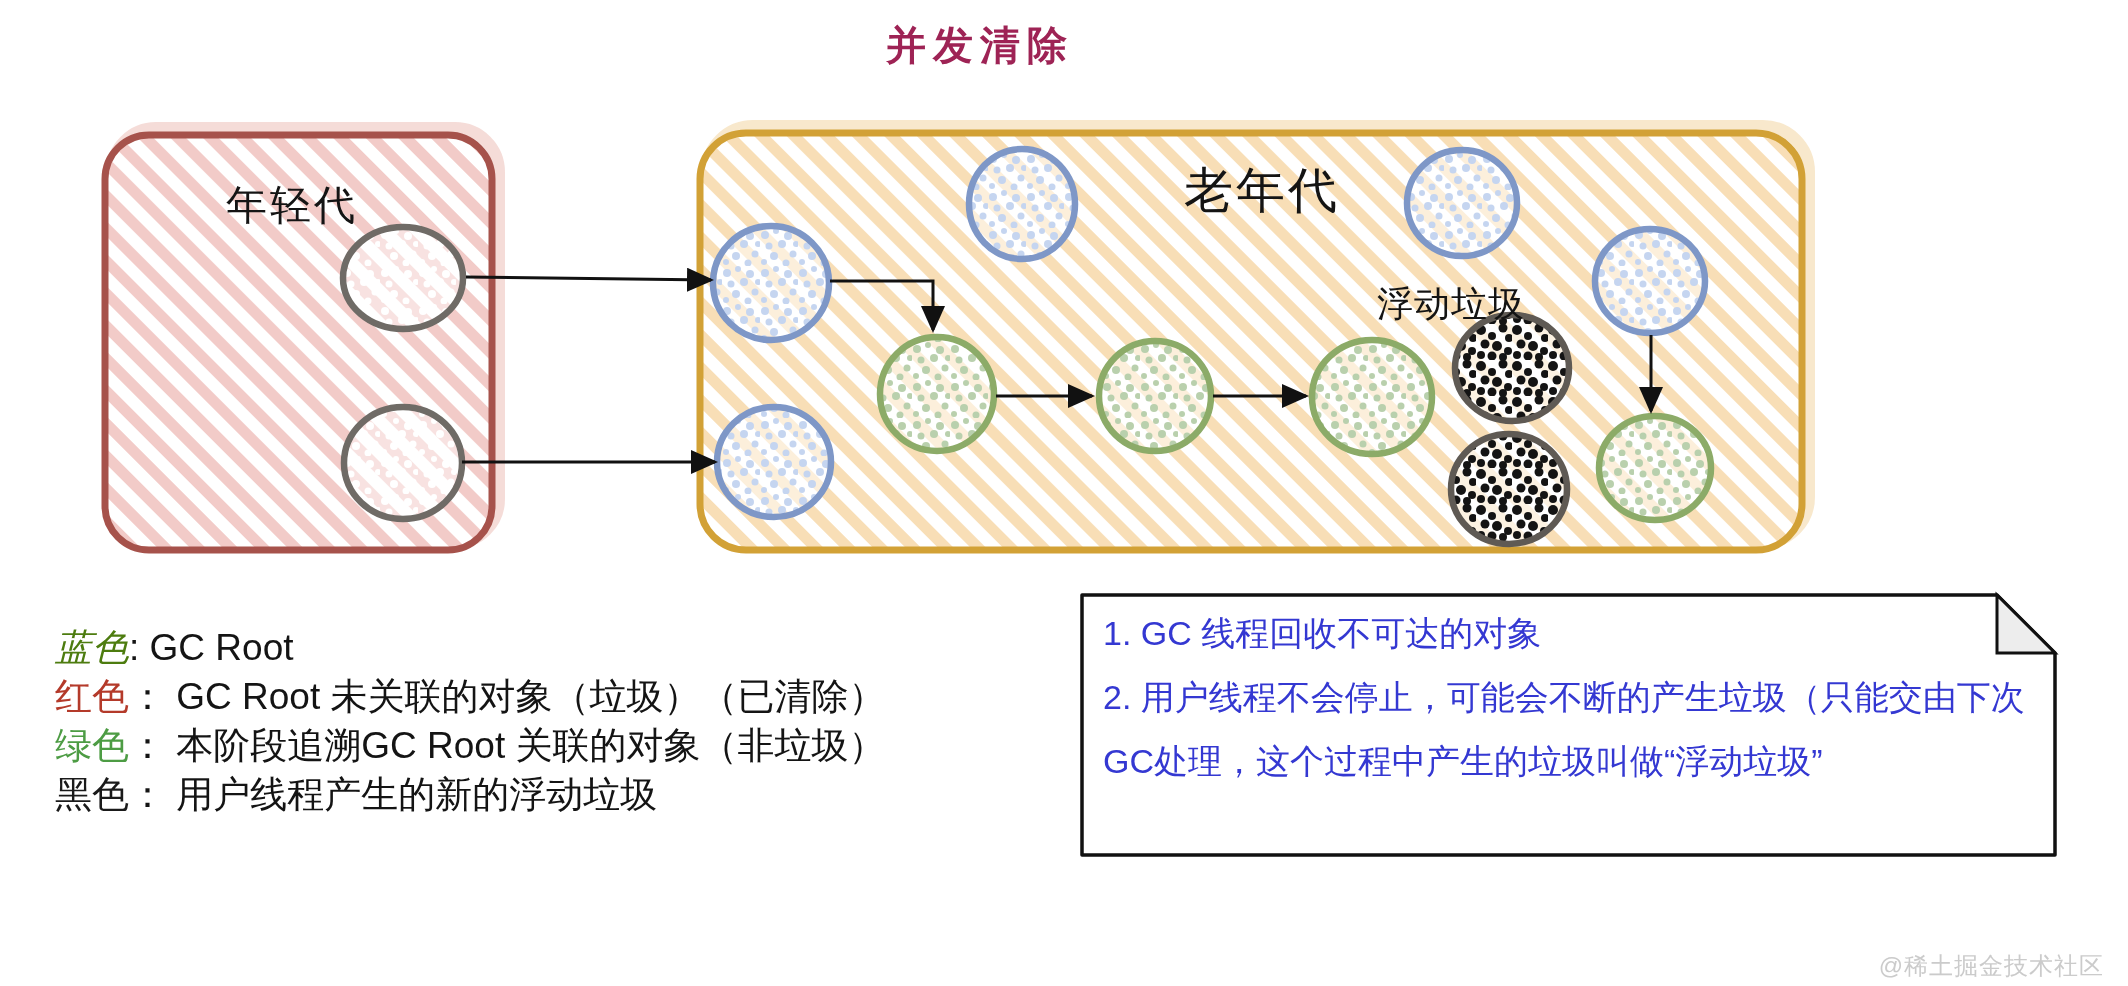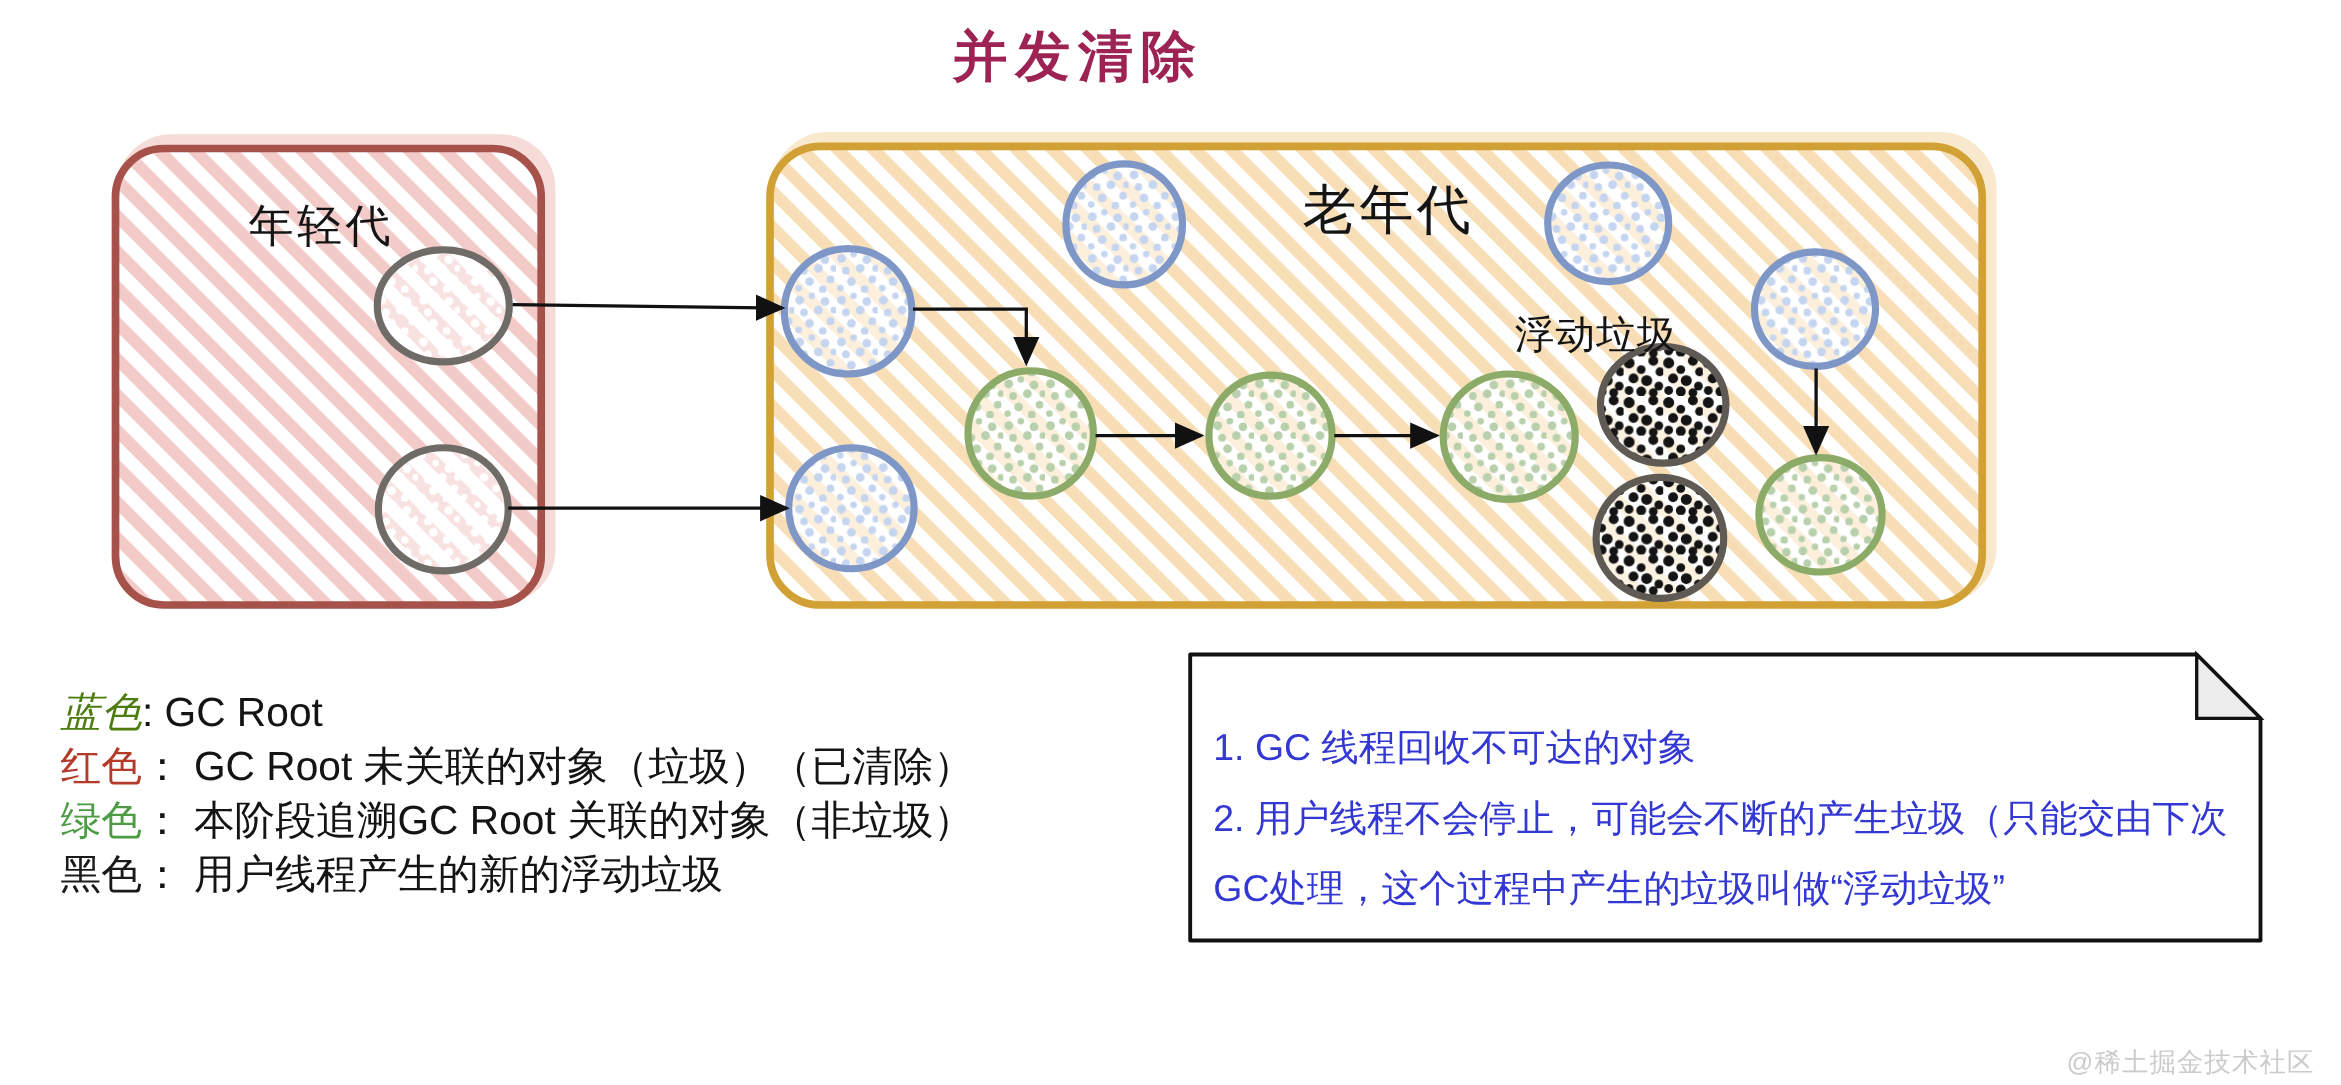--- a/index.html
+++ b/index.html
@@ -1,27 +1,27 @@
 <!DOCTYPE html>
 <html><head>
 <meta charset="utf-8">
 <style>
   html,body{margin:0;padding:0;background:#ffffff;}
   #stage{position:relative;width:2128px;height:986px;background:#ffffff;overflow:hidden;
          font-family:"Liberation Sans","DejaVu Sans",sans-serif;}
   #diagram-svg{position:absolute;left:0;top:0;z-index:1;}
   .lbl{position:absolute;z-index:2;color:#141414;white-space:nowrap;}
   #page-title{left:740px;top:18px;width:480px;text-align:center;
-              font-size:50px;font-weight:bold;letter-spacing:7px;}
+              font-size:40px;font-weight:bold;letter-spacing:7px;}
   #young-label{left:226px;top:178px;font-size:41px;letter-spacing:3px;}
   #old-label{left:1184px;top:158px;font-size:49px;letter-spacing:3px;text-align:center;}
   #floating-label{left:1377px;top:280px;font-size:36px;letter-spacing:1px;}
   #legend{position:absolute;left:55px;top:623px;z-index:2;font-size:37px;line-height:49px;color:#141414;}
   #legend .row{white-space:nowrap;}
-  #note-text{position:absolute;left:1103px;top:648px;width:930px;z-index:2;
+  #note-text{position:absolute;left:1103px;top:601px;width:930px;z-index:2;
              font-size:34px;line-height:64px;}
   #note-text div{white-space:nowrap;}
   #watermark{position:absolute;right:24px;bottom:4px;z-index:2;
              font-size:24px;color:#cbcbcb;letter-spacing:1px;}
 </style>
 </head>
 <body>
 
 <div id="stage">
 

